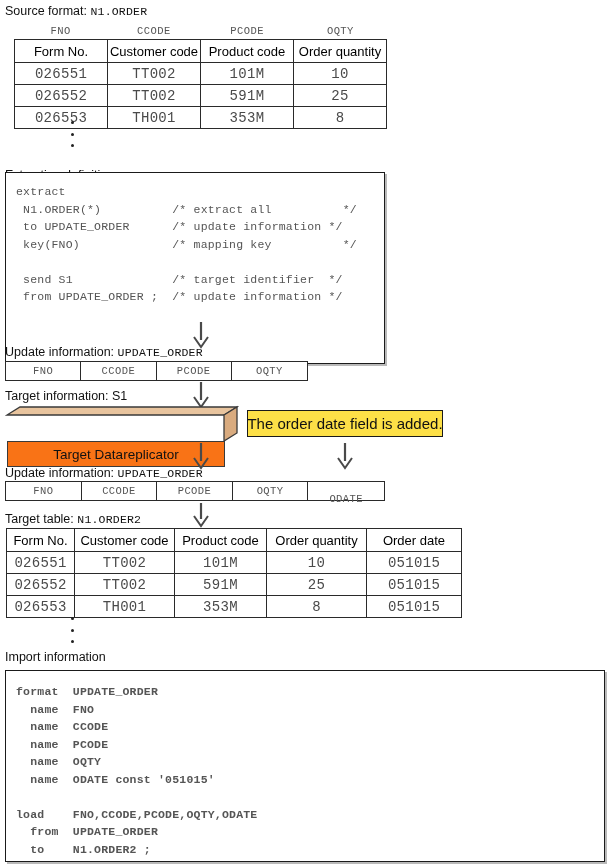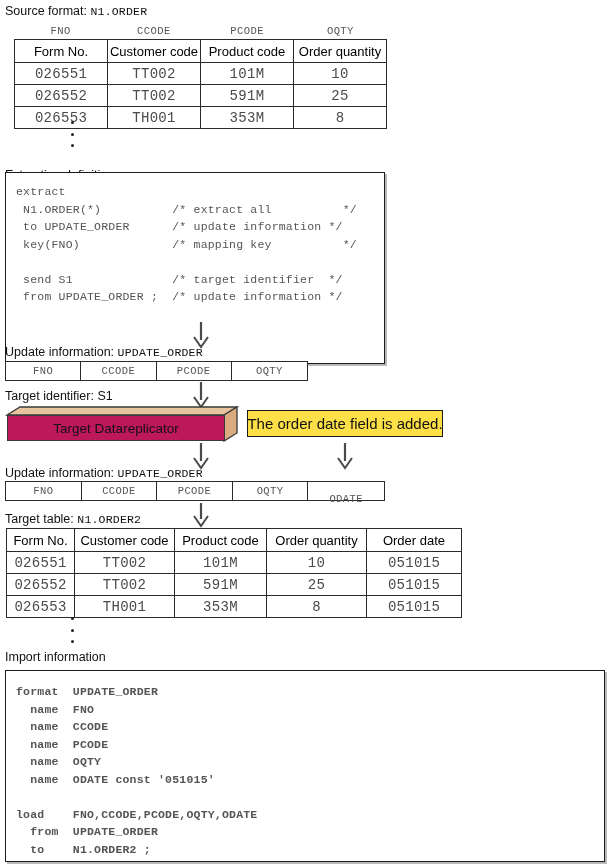--- a/index.html
+++ b/index.html
@@ -111,29 +111,30 @@
 
   
   .box3d { position: absolute; }
   .box3d .top {
     position: absolute;
     left: 0; top: 0;
     width: 100%; height: 100%;
   }
   .box3d .front {
     position: absolute;
-    background: #be185d;
+    background: #f97316;
     border: 1.4px solid #3a3a3a;
     box-sizing: border-box;
     display: flex;
     align-items: center;
     justify-content: center;
     font-family: "Liberation Sans", sans-serif;
     font-size: 13.5px;
     color: #111;
+    margin-top: 26px;
   }
 
   
   .callout {
     border: 1.5px solid #1a1a1a;
     background: #fde047;
     box-sizing: border-box;
     display: flex;
     align-items: center;
     justify-content: center;
@@ -248,21 +249,21 @@
   </div>
 
 <div class="abs" style="left:192px; top:382px;">
   <svg width="18" height="26" viewBox="0 0 18 26">
     <path d="M9 0 L9 18" stroke="#4a4a4a" stroke-width="2.2" fill="none"></path>
     <path d="M2 15 L9 25 L16 15" stroke="#4a4a4a" stroke-width="2" fill="none"></path>
   </svg>
 </div>
 
 <div class="abs caption" style="left:5px; top:389px;">
-  <span>Target identifier:</span>
+  <span>Target information:</span>
   <span>S1</span>
 </div>
 
 <div class="box3d" style="left:6px; top:406px; width:232px; height:36px;">
   <svg class="top" width="232" height="36" viewBox="0 0 232 36">
     <polygon points="1,9 14,1 231,1 218,9" fill="#e8c49e" stroke="#3a3a3a" stroke-width="1.3"></polygon>
     <polygon points="218,9 231,1 231,27 218,35" fill="#d9ab7f" stroke="#3a3a3a" stroke-width="1.3"></polygon>
   </svg>
   <div class="front" style="left:1px; top:9px; width:218px; height:26px;">Target Datareplicator</div>
 </div>

